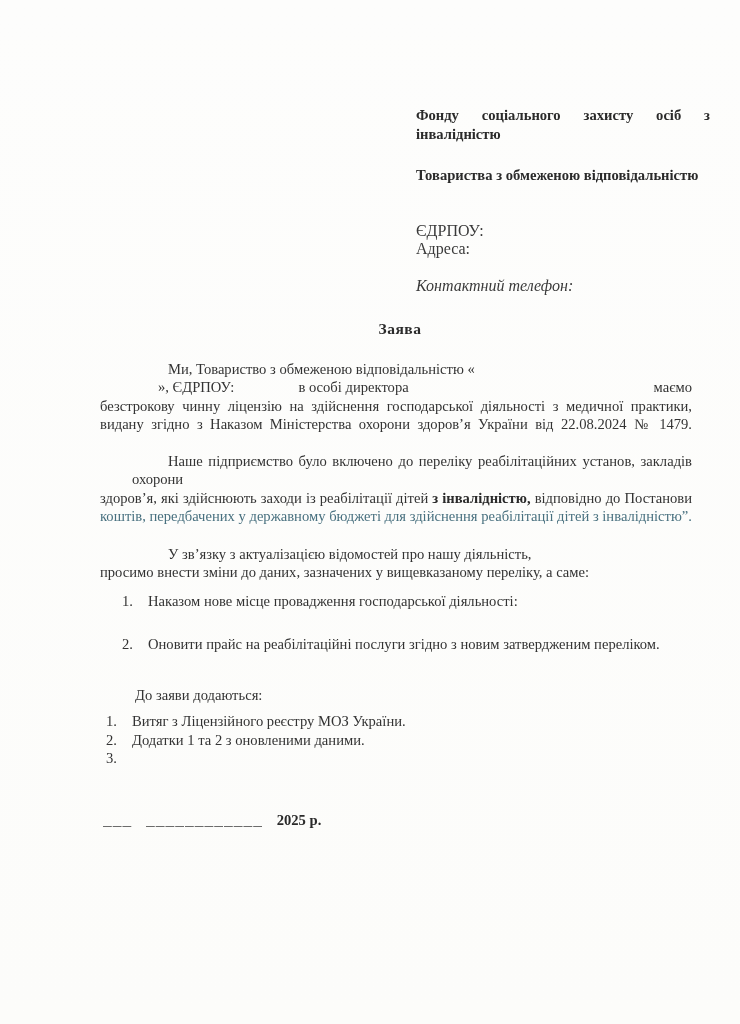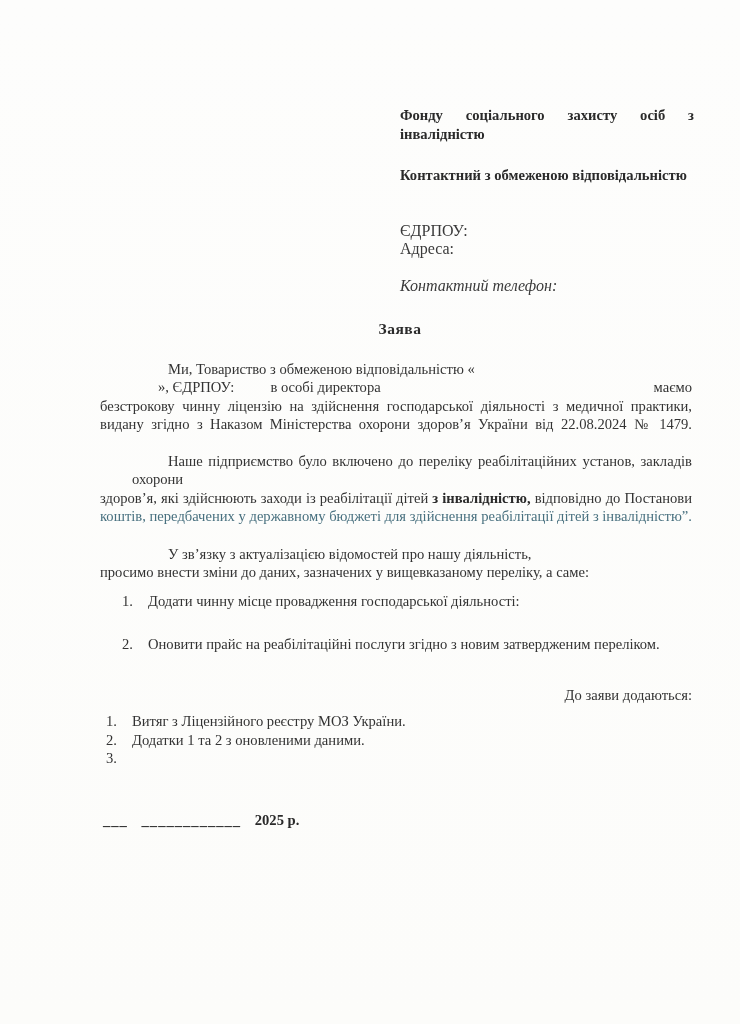--- a/index.html
+++ b/index.html
@@ -12,55 +12,55 @@
     color:#333333;
     overflow:hidden;
   }
   .abs{position:absolute;}
   p{margin:0;}
   .line{font-size:14.6px;line-height:18.4px;}
   .b{font-weight:bold;color:#2a2a2a;}
   .jlast{text-align:justify;text-align-last:justify;}
   .indent{text-indent:36px;margin-left:32px;}
   .teal{color:#48707f;}
-  .recipient{left:400px;top:106px;width:294px;}
+  .recipient{left:416px;top:106px;width:294px;}
   .recipient .fund{font-weight:bold;color:#2a2a2a;font-size:14.6px;line-height:18.5px;text-align:justify;}
   .recipient .company{font-weight:bold;color:#2a2a2a;font-size:14.6px;line-height:18.5px;margin-top:23px;white-space:nowrap;}
   .recipient .plain{font-size:16px;line-height:18.5px;color:#3a3a3a;}
   .mt37{margin-top:37px;}
   .mt18{margin-top:18px;font-style:italic;}
   .title{left:104px;top:320px;width:592px;text-align:center;font-weight:bold;font-size:15.5px;color:#2a2a2a;letter-spacing:.5px;}
   .col{left:100px;width:592px;}
   .p1{top:360px;}
   .p2{top:452px;}
   .p3{top:545px;}
   .spread{display:flex;align-items:flex-start;}
   .spread .s1{margin-left:58px;}
-  .spread .s2{margin-left:36px;}
+  .spread .s2{margin-left:64px;}
   .spread .s3{margin-left:auto;}
   .changes{top:592px;}
   .li{display:flex;}
   .changes .li{margin-left:22px;}
   .changes .li + .li{margin-top:24.5px;}
   .num{width:26px;flex:0 0 26px;}
   .attach{top:686px;}
-  .attach .heading{margin-left:22px;text-align:right;}
+  .attach .heading{margin-left:35px;}
   .attach .items{margin-top:8px;}
   .attach .li{margin-left:6px;}
   .dateline{top:812px;left:103px;font-weight:bold;color:#2a2a2a;font-size:14.6px;}
-  .dateline .seg{margin-right:10px;letter-spacing:1px;}
+  .dateline .seg{margin-right:10px;letter-spacing:1px;font-family:Liberation Mono, monospace;}
 </style>
 </head>
 <body>
 
 <div class="page">
 
   <div class="abs recipient">
     <p class="fund">Фонду соціального захисту осіб з інвалідністю</p>
-    <p class="company">Контактний з обмеженою відповідальністю</p>
+    <p class="company">Товариства з обмеженою відповідальністю</p>
     <p class="plain mt37">ЄДРПОУ:</p>
     <p class="plain">Адреса:</p>
     <p class="plain mt18">Контактний телефон:</p>
   </div>
 
   <div class="abs title">Заява</div>
 
   <div class="abs col p1">
     <div class="line indent">Ми, Товариство з обмеженою відповідальністю «</div>
     <div class="line spread">
@@ -79,21 +79,21 @@
   </div>
 
   <div class="abs col p3">
     <div class="line indent">У зв’язку з актуалізацією відомостей про нашу діяльність,</div>
     <div class="line">просимо внести зміни до даних, зазначених у вищевказаному переліку, а саме:</div>
   </div>
 
   <div class="abs col changes">
     <div class="line li">
       <span class="num">1.</span>
-      <span>Додати чинну місце провадження господарської діяльності:</span>
+      <span>Наказом нове місце провадження господарської діяльності:</span>
     </div>
     <div class="line li">
       <span class="num">2.</span>
       <span>Оновити прайс на реабілітаційні послуги згідно з новим затвердженим переліком.</span>
     </div>
   </div>
 
   <div class="abs col attach">
     <div class="line heading">До заяви додаються:</div>
     <div class="items">

